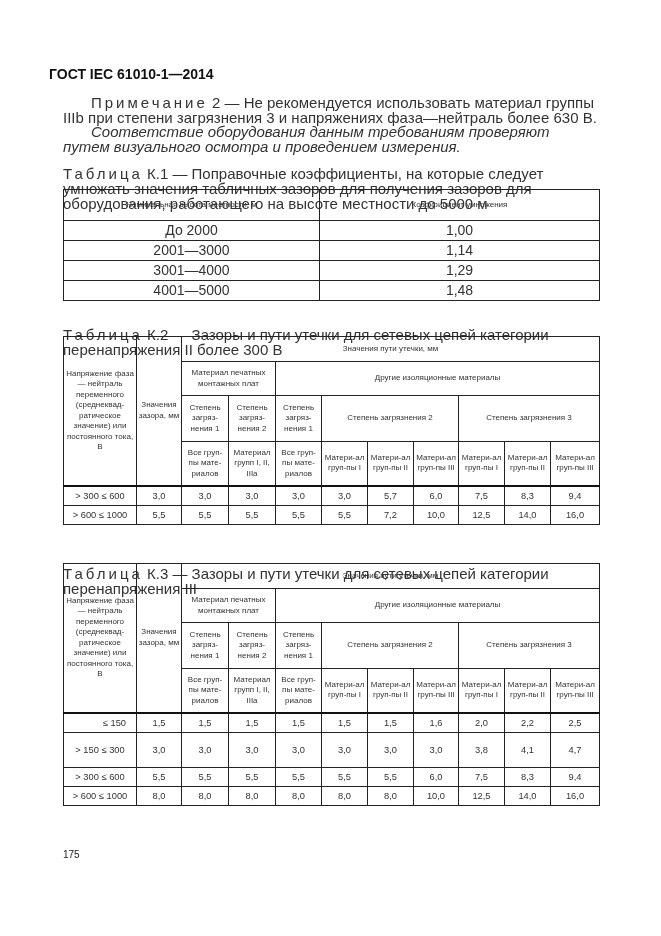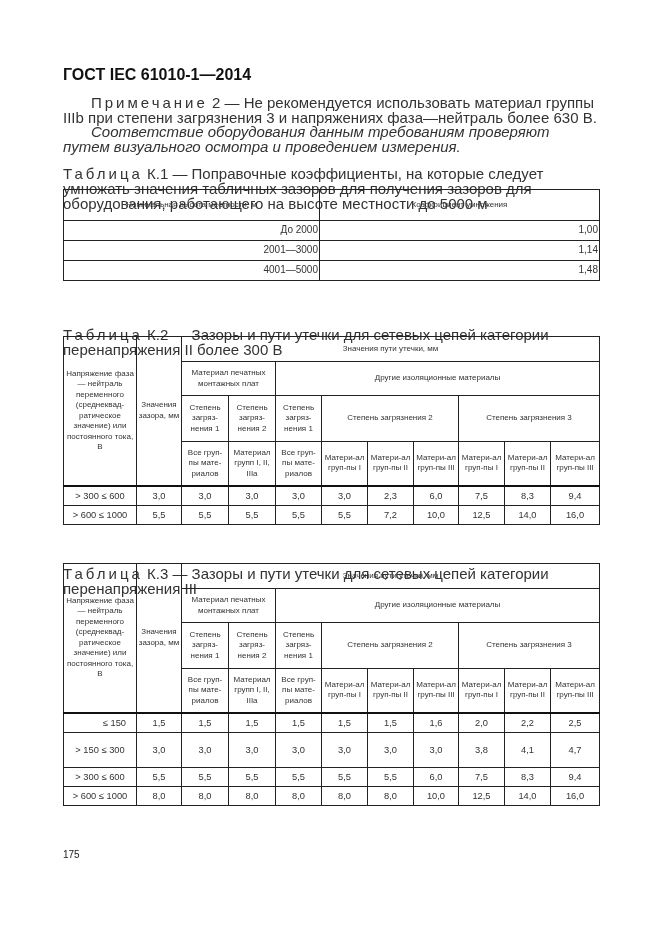--- a/index.html
+++ b/index.html
@@ -1,28 +1,28 @@
 <!DOCTYPE html>
 <html><head>
 <meta charset="utf-8">
 <style>
   html, body { margin: 0; padding: 0; background: #ffffff; }
   body { width: 661px; height: 936px; position: relative; overflow: hidden;
          font-family: "Liberation Sans", sans-serif; color: #2a2a2a; }
   .abs { position: absolute; }
-  .doc-title { left: 63px; top: 66px; font-size: 16px; font-weight: bold; color: #111; }
+  .doc-title { left: 49px; top: 66px; font-size: 14px; font-weight: bold; color: #111; }
   .para { left: 63px; width: 536px; font-size: 15px; line-height: 15px; color: #333; }
   .para .indent { display: inline-block; width: 28px; }
   .spaced { letter-spacing: 3px; }
   .italic { font-style: italic; }
   table { border-collapse: collapse; position: absolute; table-layout: fixed; }
   td { border: 1px solid #222; text-align: center; vertical-align: middle;
        font-size: 8px; line-height: 10.5px; color: #333; padding: 0 1px; }
   .t1 td { font-size: 8px; }
-  .t1 .data td { font-size: 10px; height: 19px; text-align: right; }
+  .t1 .data td { font-size: 14px; height: 19px; }
   .val { font-size: 9.3px; }
   .thick-top td { border-top: 2px solid #111; }
   .page-num { left: 63px; top: 849px; font-size: 10px; color: #222; }
 </style>
 </head>
 <body>
 
 <div class="abs doc-title">ГОСТ IEC 61010-1—2014</div>
 
 <div class="abs para" style="top:95px;">
@@ -49,20 +49,24 @@
   </tr>
   <tr class="data">
     <td>До 2000</td>
     <td>1,00</td>
   </tr>
   <tr class="data">
     <td>2001—3000</td>
     <td>1,14</td>
   </tr>
   <tr class="data">
+    <td>3001—4000</td>
+    <td>1,29</td>
+  </tr>
+  <tr class="data">
     <td>4001—5000</td>
     <td>1,48</td>
   </tr>
 </tbody>
   </table>
 
 <div class="abs para" style="top:327px;">
   <span class="spaced">Таблица</span><span> К.2 — Зазоры и пути утечки для сетевых цепей категории перенапряжения II более 300 В</span>
 </div>
 
@@ -108,21 +112,21 @@
     <td>Матери-ал груп-пы II</td>
     <td>Матери-ал груп-пы III</td>
   </tr>
   <tr class="thick-top" style="height:20px;">
     <td class="val">&gt; 300 ≤ 600</td>
     <td class="val">3,0</td>
     <td class="val">3,0</td>
     <td class="val">3,0</td>
     <td class="val">3,0</td>
     <td class="val">3,0</td>
-    <td class="val">2,3</td>
+    <td class="val">5,7</td>
     <td class="val">6,0</td>
     <td class="val">7,5</td>
     <td class="val">8,3</td>
     <td class="val">9,4</td>
   </tr>
   <tr style="height:19px;">
     <td class="val">&gt; 600 ≤ 1000</td>
     <td class="val">5,5</td>
     <td class="val">5,5</td>
     <td class="val">5,5</td>

